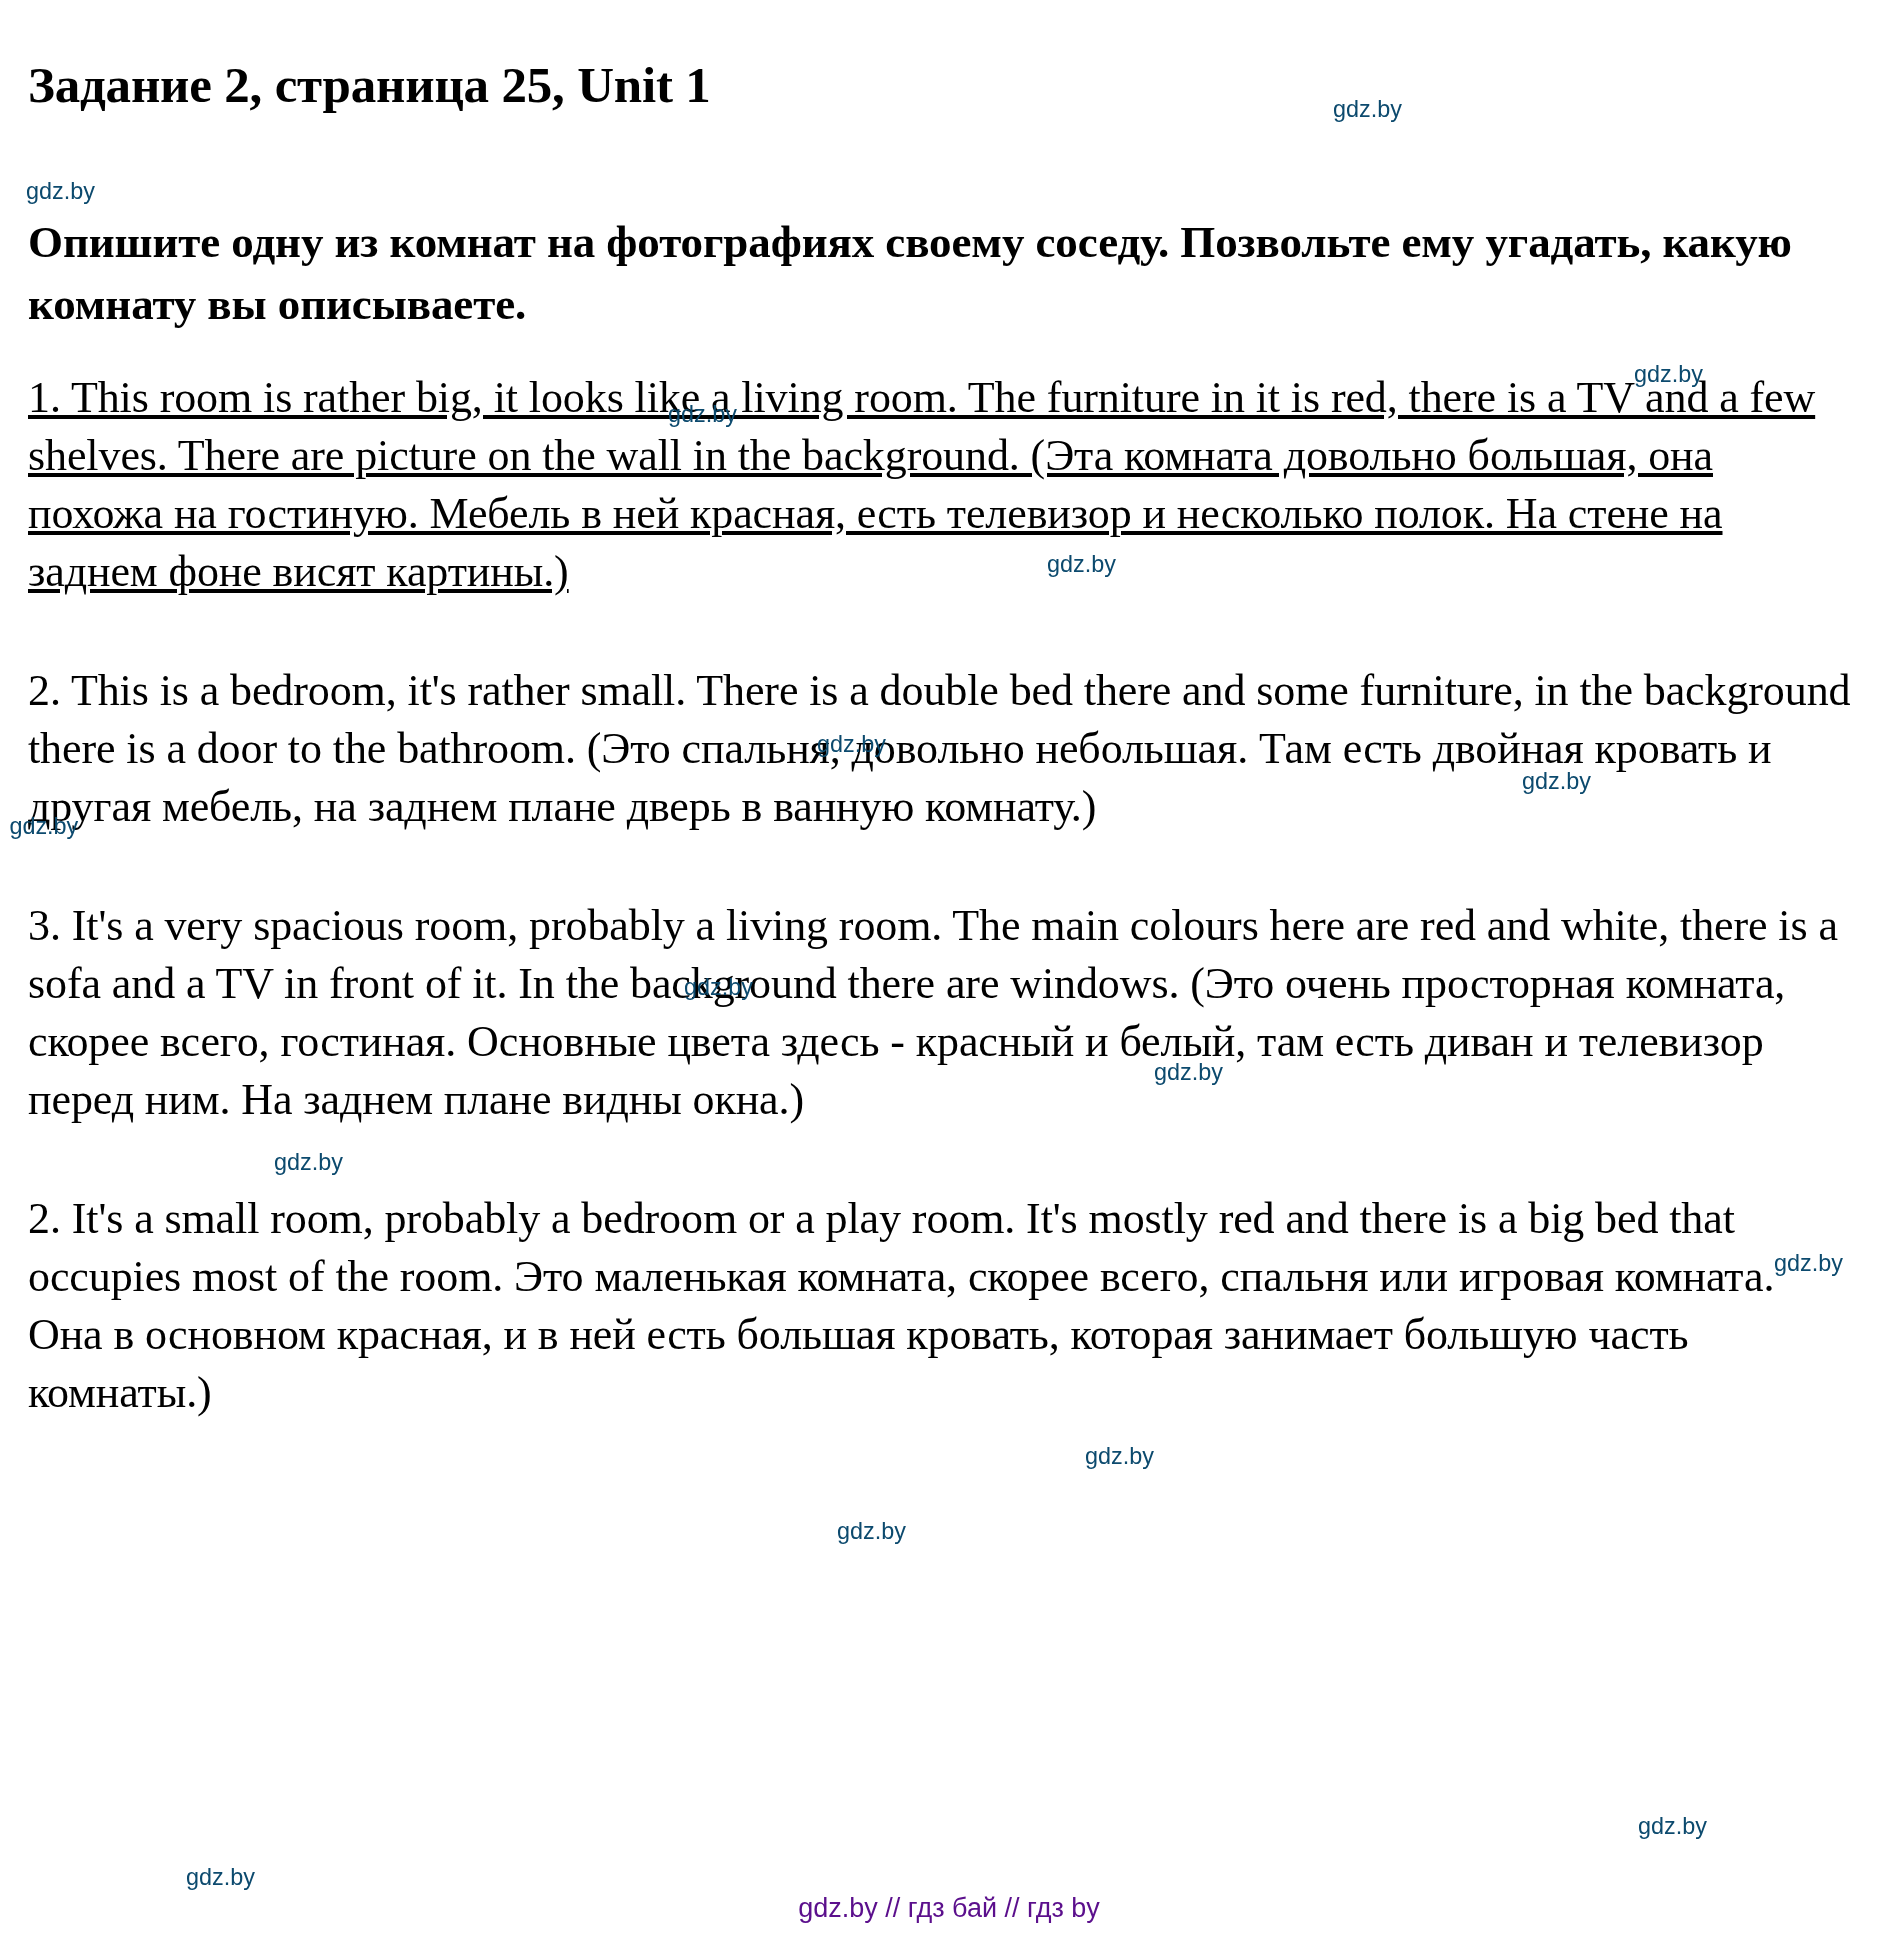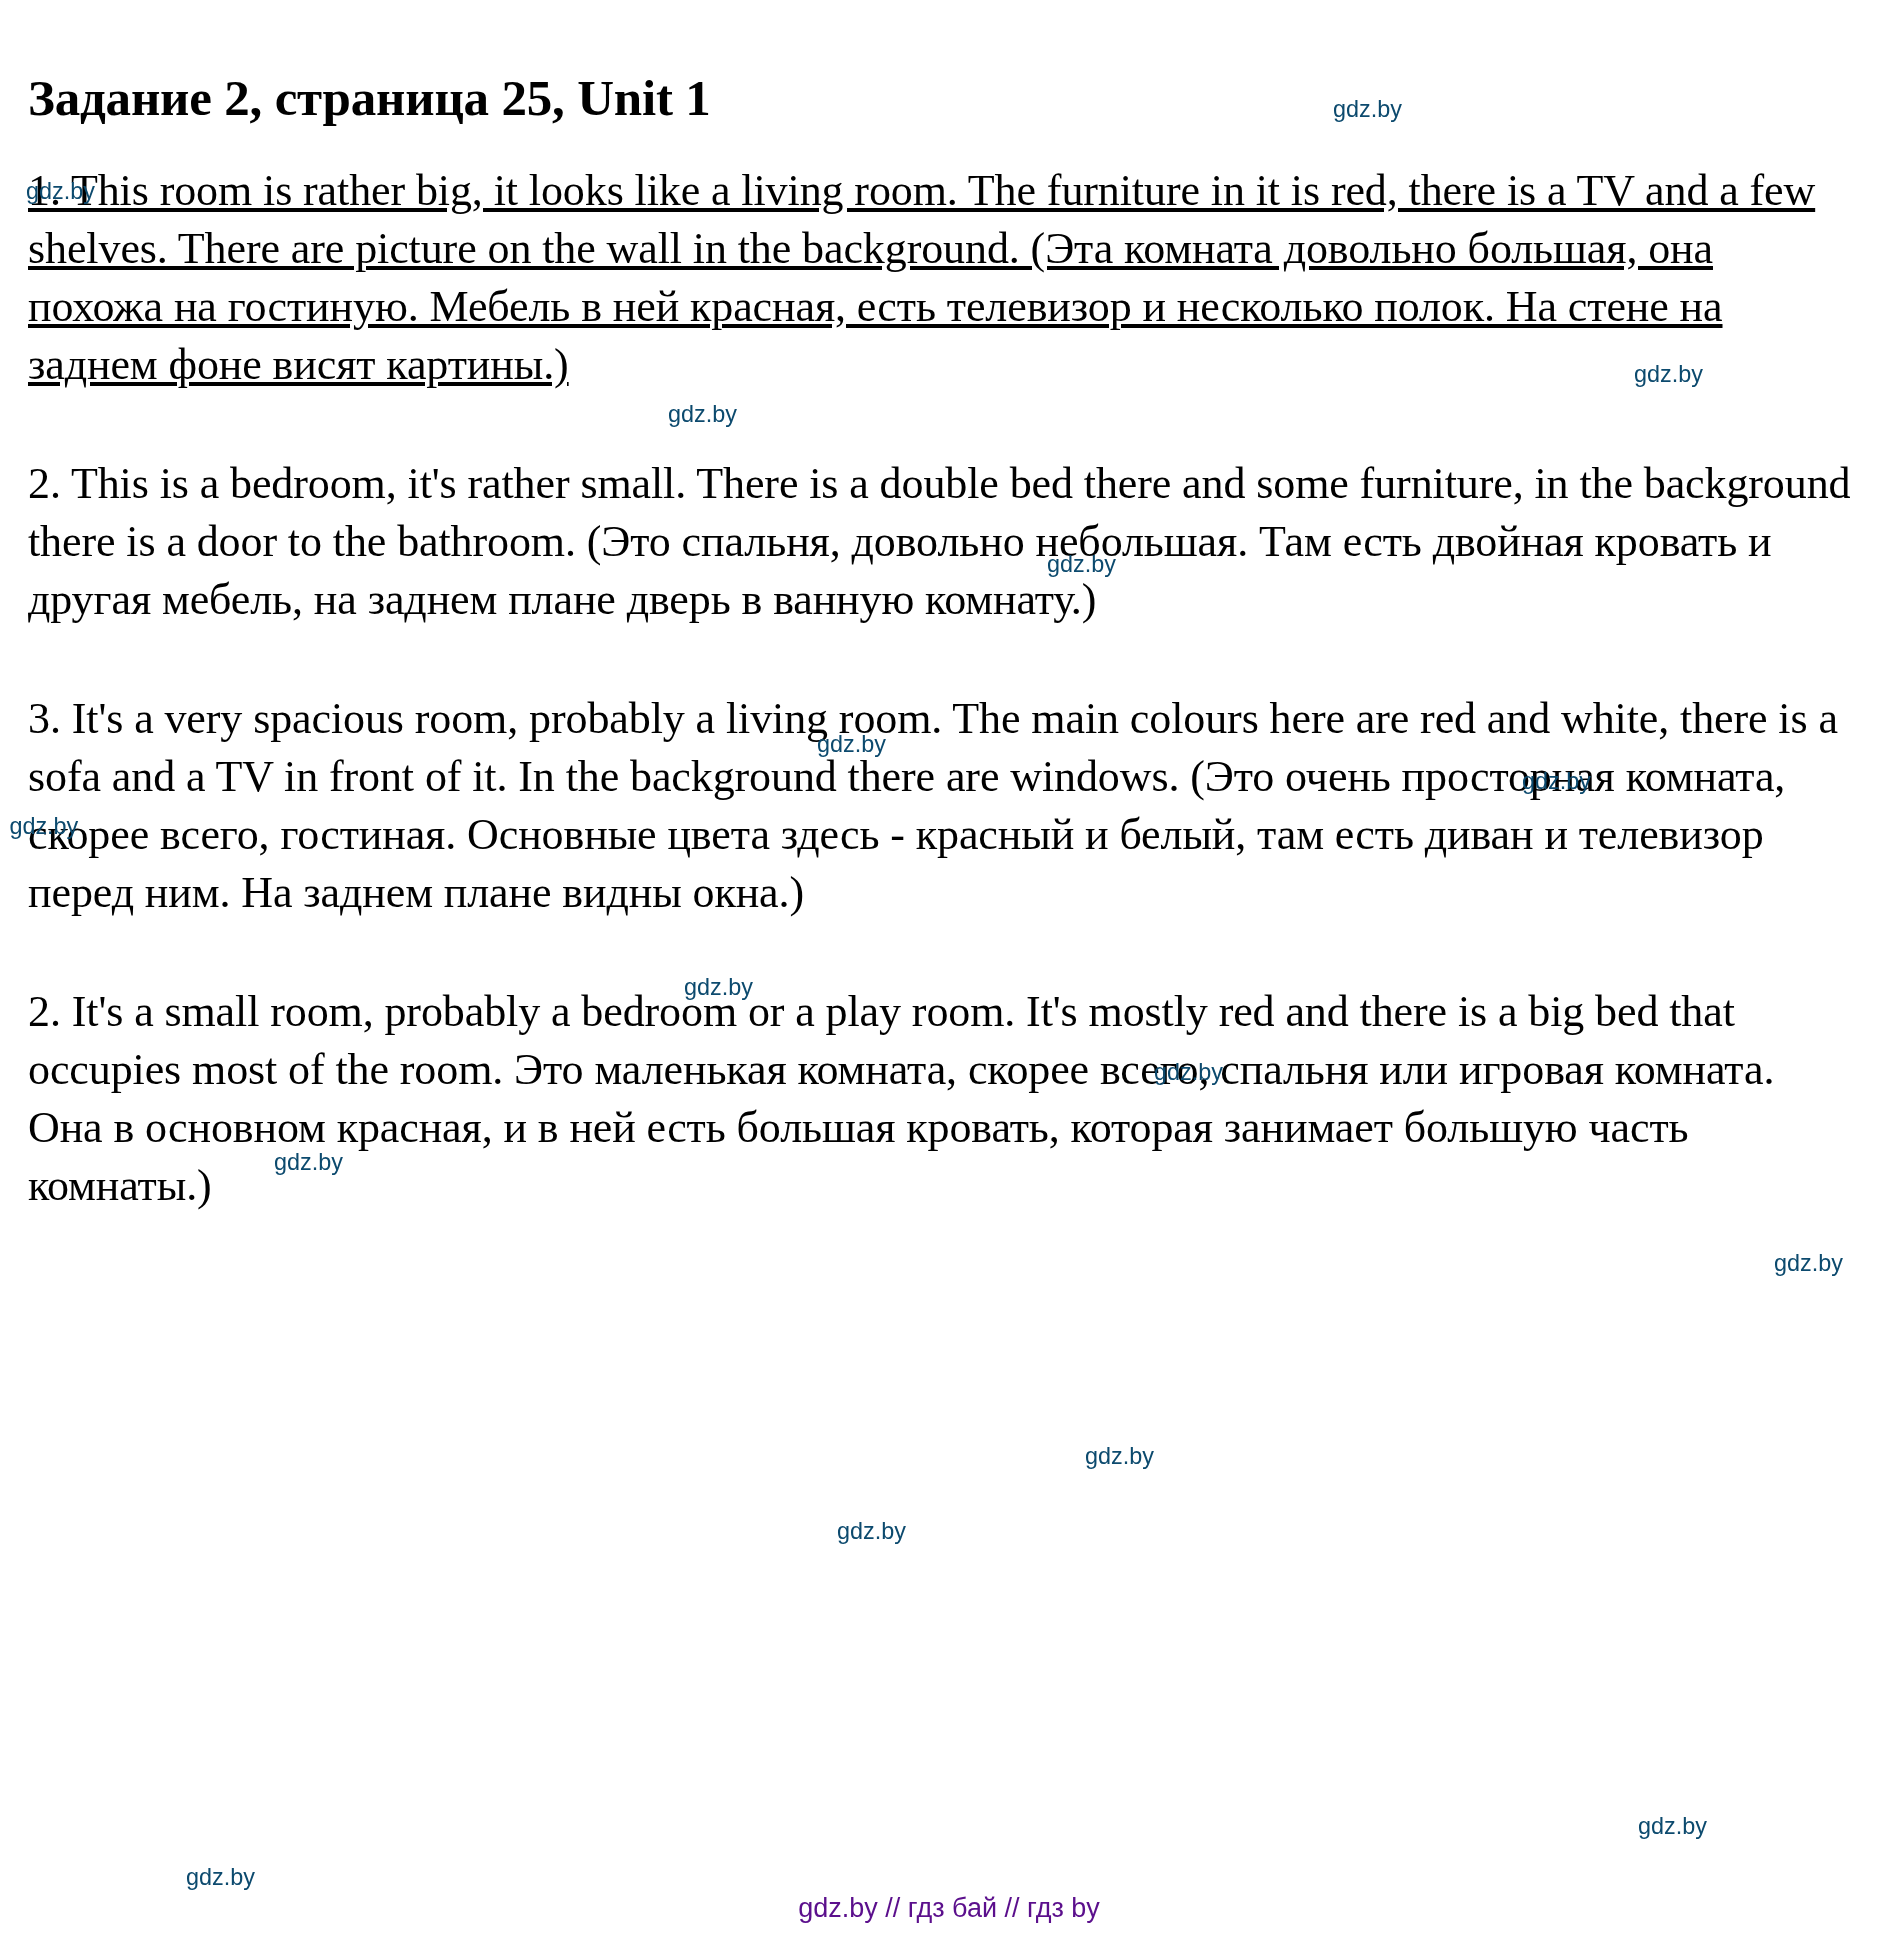--- a/index.html
+++ b/index.html
@@ -47,21 +47,21 @@
     left: 28px;
     top: 52px;
     width: 1842px;
   }
 
   .page-title {
     font-family: "Liberation Serif", "DejaVu Serif", serif;
     font-weight: bold;
     font-size: 51px;
     line-height: 60px;
-    margin: 16px 0 0 0;
+    margin: 3px 0 0 0;
     padding: 0;
     letter-spacing: -0.2px;
     white-space: nowrap;
   }
 
   .task-prompt {
     font-weight: bold;
     font-size: 45px;
     line-height: 62px;
     margin: 96px 0 0 0;
@@ -118,20 +118,21 @@
 </head>
 <body>
 
 <div class="page">
 
 
   <div class="content">
 
     <h1 class="page-title">Задание 2, страница 25, Unit 1</h1>
 
+    <p class="task-prompt">Опишите одну из комнат на фотографиях своему соседу. Позвольте ему угадать, какую комнату вы описываете.</p>
 
     <div class="answers">
       <p class="answer-item first">1. This room is rather big, it looks like a living room. The furniture in it is red, there is a TV and a few shelves. There are picture on the wall in the background. (Эта комната довольно большая, она похожа на гостиную. Мебель в ней красная, есть телевизор и несколько полок. На стене на заднем фоне висят картины.)</p>
       <p class="answer-item">2. This is a bedroom, it's rather small. There is a double bed there and some furniture, in the background there is a door to the bathroom. (Это спальня, довольно небольшая. Там есть двойная кровать и другая мебель, на заднем плане дверь в ванную комнату.)</p>
       <p class="answer-item">3. It's a very spacious room, probably a living room. The main colours here are red and white, there is a sofa and a TV in front of it. In the background there are windows. (Это очень просторная комната, скорее всего, гостиная. Основные цвета здесь - красный и белый, там есть диван и телевизор перед ним. На заднем плане видны окна.)</p>
       <p class="answer-item">2. It's a small room, probably a bedroom or a play room. It's mostly red and there is a big bed that occupies most of the room. Это маленькая комната, скорее всего, спальня или игровая комната. Она в основном красная, и в ней есть большая кровать, которая занимает большую часть комнаты.)</p>
     </div>
 
   </div>
 

